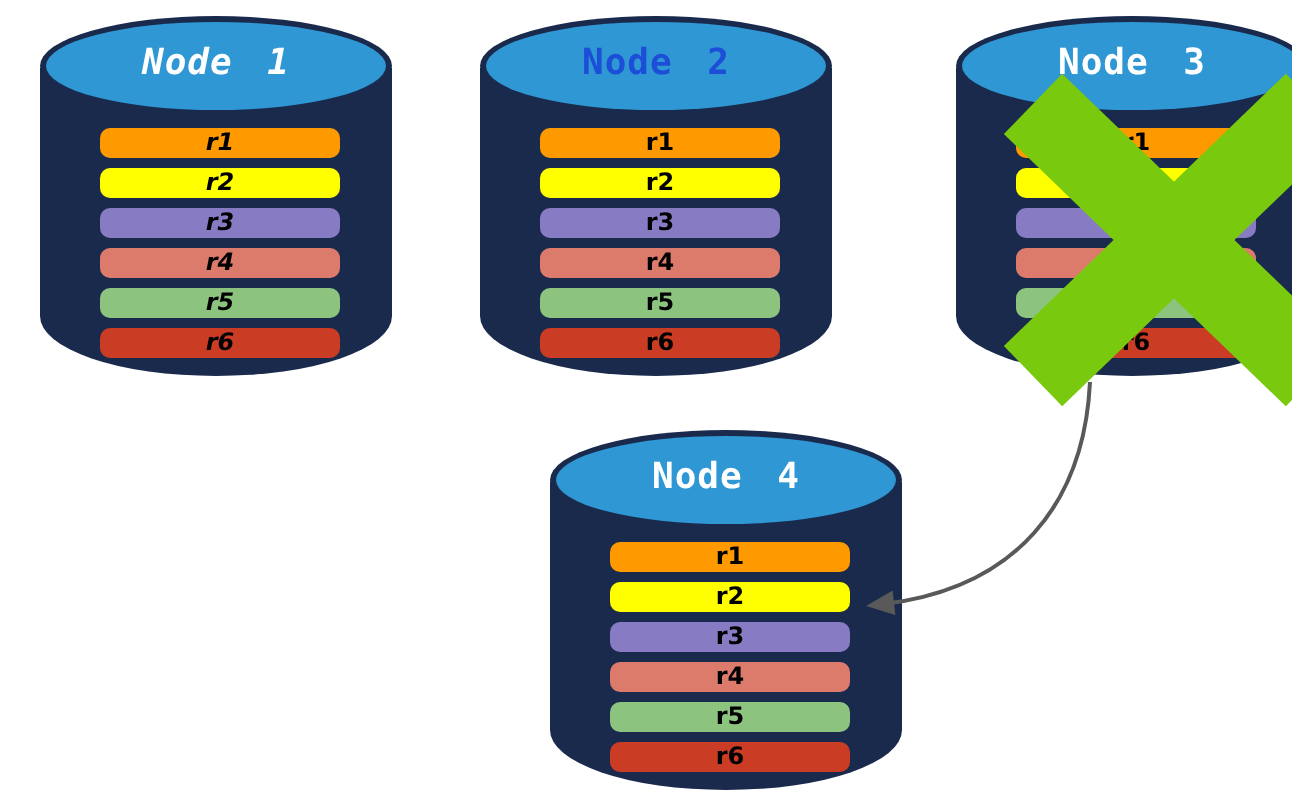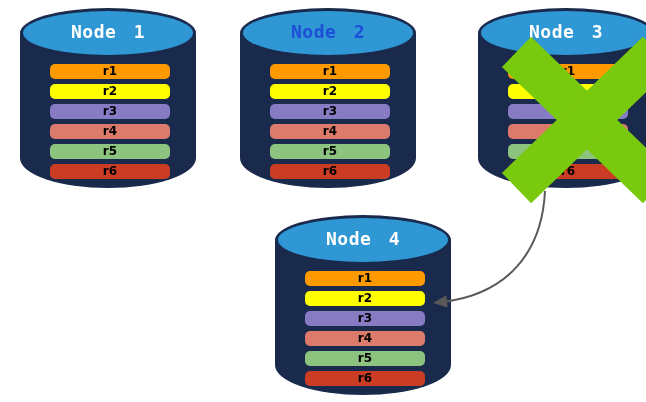--- a/index.html
+++ b/index.html
@@ -85,21 +85,21 @@
     left: 0; top: 0;
     z-index: 4;
     pointer-events: none;
   }
 </style>
 </head>
 <body>
 
 <div class="canvas">
 
-  <div class="node" style="left:20px; top:8px;">
+  <div class="node" style="left:20px; top:8px;font-style:italic;">
     <div class="cyl-body" style="background: rgb(26, 42, 77);"></div>
     <div class="cyl-top" style="background: rgb(26, 42, 77);">
       <div class="cyl-top-blue" style="background: rgb(46, 151, 212);"></div>
     </div>
     <div class="node-title" style="color: rgb(255, 255, 255);">Node 1</div>
     <div class="rows" style="color: rgb(0, 0, 0);">
       <div class="row" style="background: rgb(255, 153, 0);">r1</div>
       <div class="row" style="background: rgb(255, 255, 0);">r2</div>
       <div class="row" style="background: rgb(135, 124, 196);">r3</div>
       <div class="row" style="background: rgb(220, 123, 107);">r4</div>

